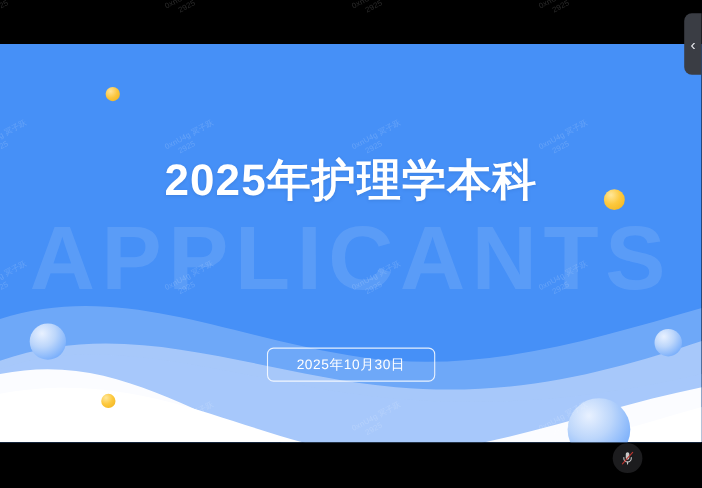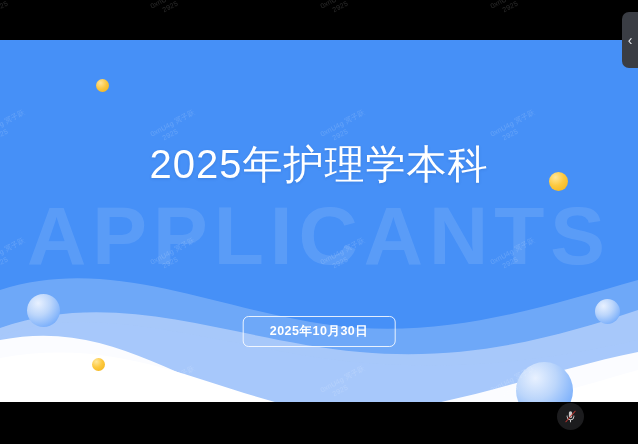--- a/index.html
+++ b/index.html
@@ -40,26 +40,26 @@
         background:#1f7a4d;clip-path:polygon(0% 100%,22% 34%,50% 0%,78% 34%,100% 100%);}
   .logo .rod{position:absolute;left:50%;top:10px;width:2px;height:17px;margin-left:-1px;
         background:#23306e;border-radius:1px;}
   .logo .snake{position:absolute;left:50%;top:12px;margin-left:-4px;width:8px;height:13px;
         border:1.4px solid #23306e;border-radius:50% 50% 50% 50%/60% 60% 40% 40%;
         border-left-color:transparent;}
   .logo .band{position:absolute;left:6px;right:6px;bottom:5px;height:3px;background:#b02020;border-radius:1px;}
 
   
   .title-wrap{position:absolute;left:0;right:0;top:98px;text-align:center;z-index:8;}
-  .title-line{color:#fff;font-size:40px;font-weight:400;line-height:52px;letter-spacing:1px;
+  .title-line{color:#fff;font-size:40px;font-weight:700;line-height:52px;letter-spacing:1px;
               text-shadow:0 1px 3px rgba(20,60,130,.18);}
 
   .date-badge{position:absolute;left:50%;top:276px;transform:translateX(-50%);
               border:1px solid rgba(255,255,255,.85);border-radius:6px;
-              padding:6px 26px;color:#fff;font-size:12.5px;letter-spacing:.5px;z-index:9;font-weight:bold;}
+              padding:6px 26px;color:#fff;font-size:12.5px;letter-spacing:.5px;z-index:9;}
 
   
   .edge-tab{position:absolute;right:0;top:12px;width:16px;height:56px;
             background:#3a3d44;border-radius:7px 0 0 7px;z-index:50;
             display:flex;align-items:center;justify-content:center;
             color:#e6e8ec;font-size:14px;line-height:1;}
 
   
   .mic-btn{position:absolute;right:54px;bottom:14px;width:27px;height:27px;border-radius:50%;
            background:#1c1c1e;z-index:50;display:flex;align-items:center;justify-content:center;}

